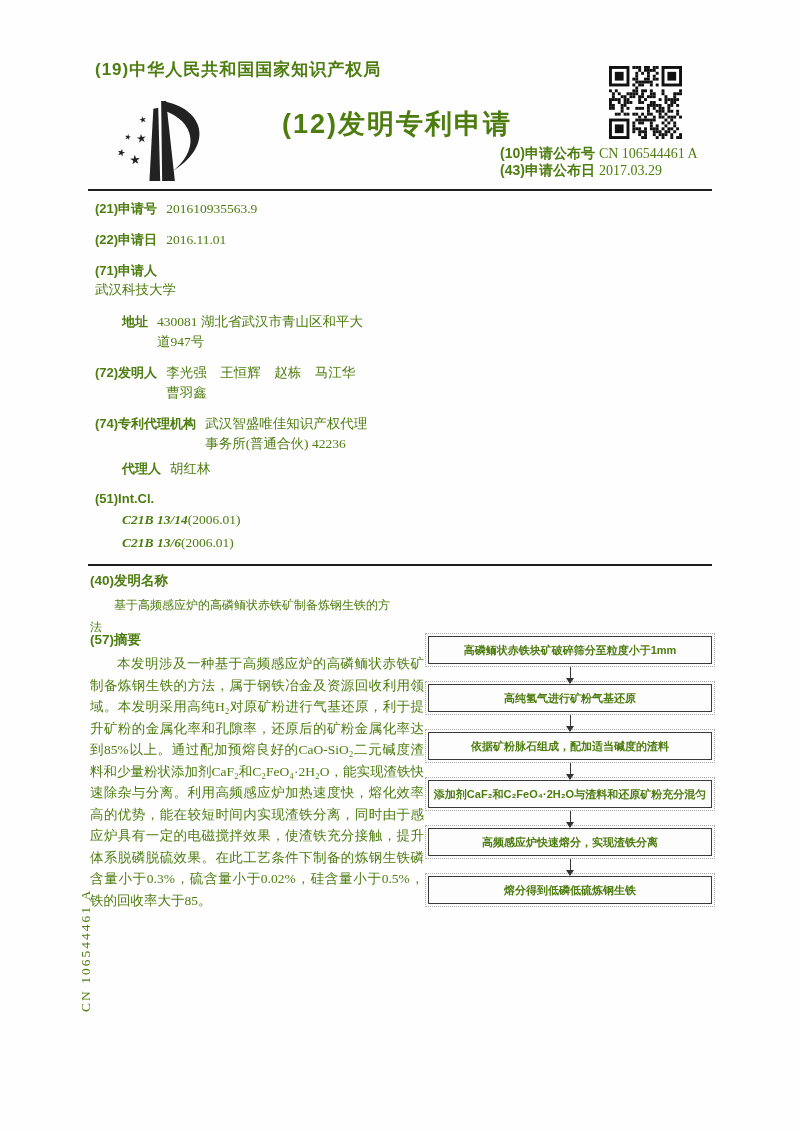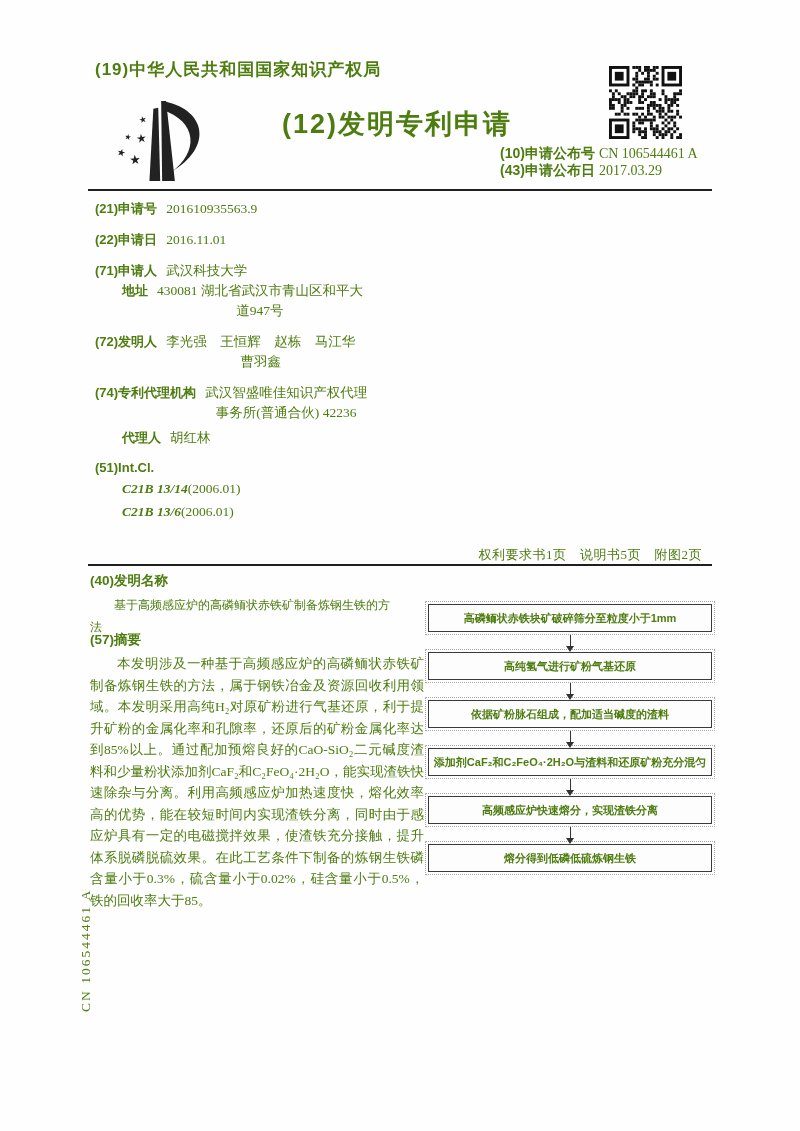--- a/index.html
+++ b/index.html
@@ -19,36 +19,36 @@
   .doc-type { position:absolute; left:282px; top:106px; font-size:27px; font-weight:bold; letter-spacing:2px; }
 
   .pub-block { position:absolute; left:500px; top:145px; font-size:14px; line-height:16px; white-space:nowrap; }
   .pub-row .lbl { font-weight:bold; font-family:"Liberation Sans","DejaVu Sans",sans-serif; }
   .pub-row .val { font-family:"Liberation Serif","DejaVu Serif",serif; margin-left:4px; }
 
   .hr1 { position:absolute; left:88px; top:189px; width:624px; height:2px; background:#1f1f1f; }
   .hr2 { position:absolute; left:88px; top:564px; width:624px; height:2px; background:#1f1f1f; }
 
   .biblio { position:absolute; left:95px; top:199px; width:335px; font-size:13.5px; }
-  .b-row { display:flex; align-items:flex-start; margin-bottom:11px;text-align:center; }
+  .b-row { display:flex; align-items:flex-start; margin-bottom:11px; }
   .b-label { font-family:"Liberation Sans","DejaVu Sans",sans-serif; font-weight:bold; white-space:nowrap; margin-right:9px; font-size:13px; padding-top:1px; }
   .b-value { white-space:pre-line; line-height:20px; }
   .indent1 { margin-left:27px; }
   .intcl-entry { font-style:italic; font-weight:bold; margin-left:27px; margin-bottom:7px; font-size:13.5px; }
   .intcl-entry .yr { font-style:normal; font-weight:normal; }
 
   .pages-info { position:absolute; right:98px; top:546px; font-size:13px; letter-spacing:0.5px; }
 
   .sec54 { position:absolute; left:90px; top:572px; width:330px; }
   .sec57 { position:absolute; left:90px; top:631px; width:334px; }
   .sec-label { font-family:"Liberation Sans","DejaVu Sans",sans-serif; font-weight:bold; font-size:13.5px; margin-bottom:4px; }
   .invention-title { font-size:12px; line-height:22px; text-indent:2em; width:302px; }
   .abstract-text { font-size:13.5px; line-height:21.5px; text-indent:2em; text-align:justify; }
 
-  .flow { position:absolute; left:428px; top:604px; width:284px; }
+  .flow { position:absolute; left:428px; top:636px; width:284px; }
   .flow-box {
     border:1px solid #3a3a3a; outline:1px dotted #aaa; outline-offset:2px;
     min-height:28px; display:flex; align-items:center; justify-content:center;
     font-family:"Liberation Sans","DejaVu Sans",sans-serif;
     font-size:11px; font-weight:600; text-align:center; padding:2px 3px;
     background:#fdfdfd; white-space:nowrap;
   }
   .flow-arrow { width:1px; height:12px; background:#333; margin:3px auto 0 auto; position:relative; }
   .flow-arrow::after {
     content:""; position:absolute; left:-3.5px; bottom:-5px;
@@ -314,21 +314,21 @@
 
   <div class="biblio">
     <div class="b-row">
       <span class="b-label">(21)申请号</span>
       <span class="b-value">201610935563.9</span>
     </div>
     <div class="b-row">
       <span class="b-label">(22)申请日</span>
       <span class="b-value">2016.11.01</span>
     </div>
-    <div class="b-row" style="margin-bottom:0;">
+    <div class="b-row" style="margin-bottom:12px;flex-direction:column;">
       <span class="b-label">(71)申请人</span>
       <span class="b-value">武汉科技大学</span>
     </div>
     <div class="b-row indent1">
       <span class="b-label">地址</span>
       <span class="b-value">430081 湖北省武汉市青山区和平大
 道947号</span>
     </div>
     <div class="b-row">
       <span class="b-label">(72)发明人</span>
@@ -348,21 +348,20 @@
       <span class="b-label">(51)Int.Cl.</span>
     </div>
     <div class="intcl-entry">
       <span>C21B 13/14</span><span class="yr">(2006.01)</span>
     </div>
     <div class="intcl-entry">
       <span>C21B 13/6</span><span class="yr">(2006.01)</span>
     </div>
   </div>
 
-  <div class="pages-info">权利要求书1页　说明书5页　附图2页</div>
 
   <div class="hr2"></div>
 
   <div class="sec54">
     <div class="sec-label">(40)发明名称</div>
     <div class="invention-title">基于高频感应炉的高磷鲕状赤铁矿制备炼钢生铁的方法</div>
   </div>
 
   <div class="sec57">
     <div class="sec-label">(57)摘要</div>

